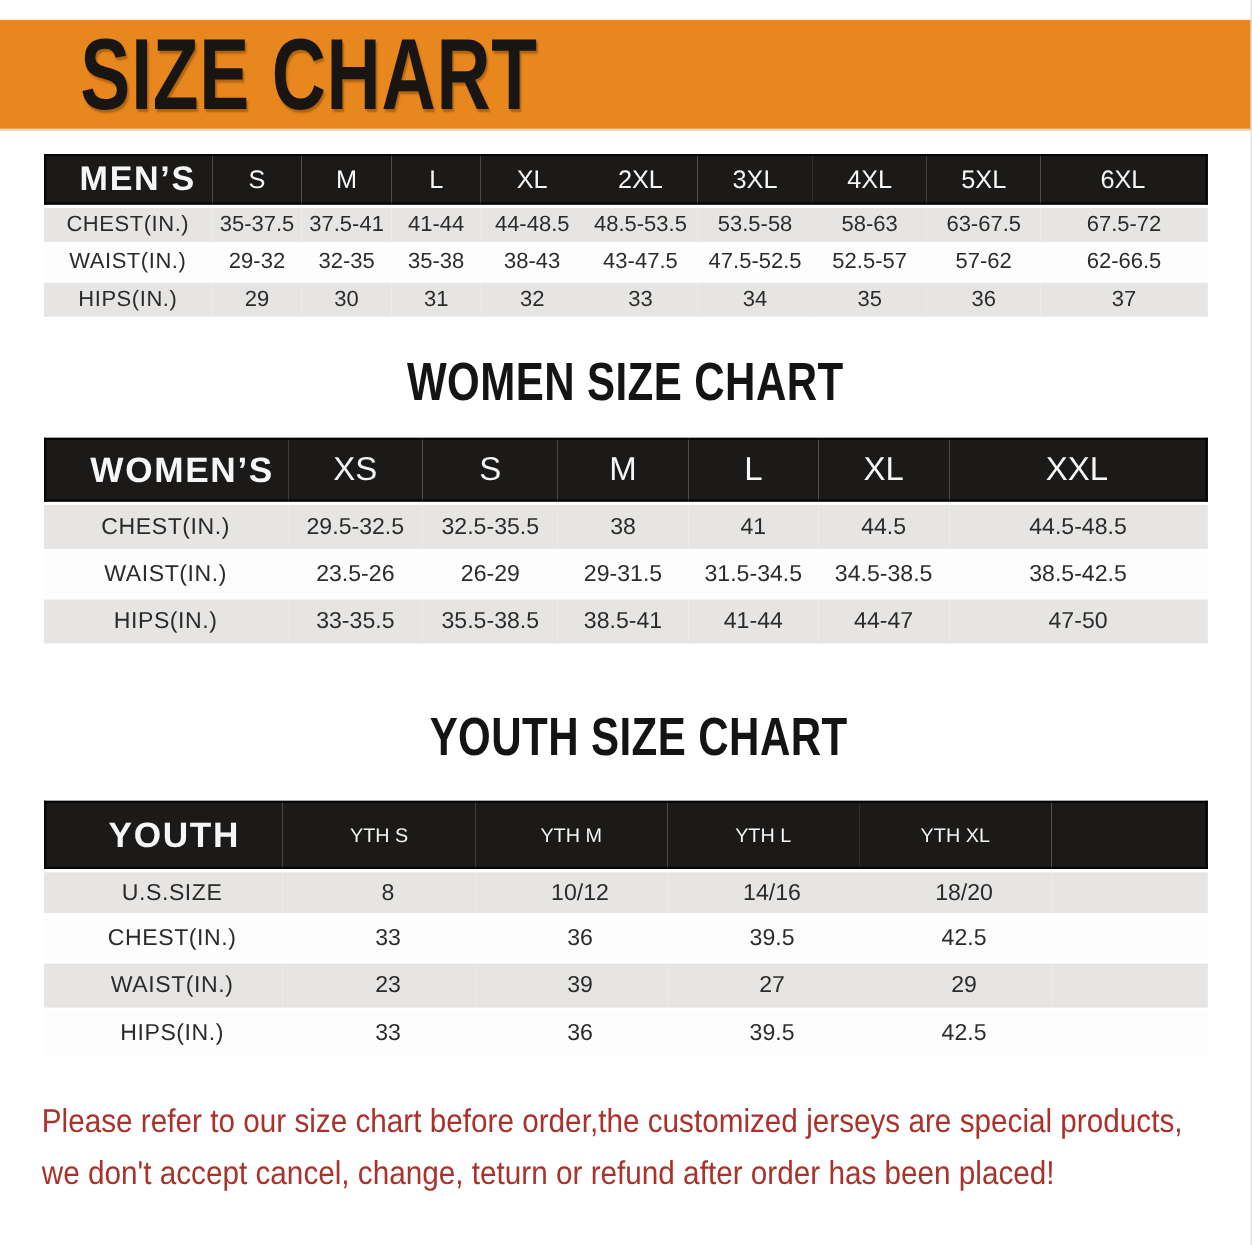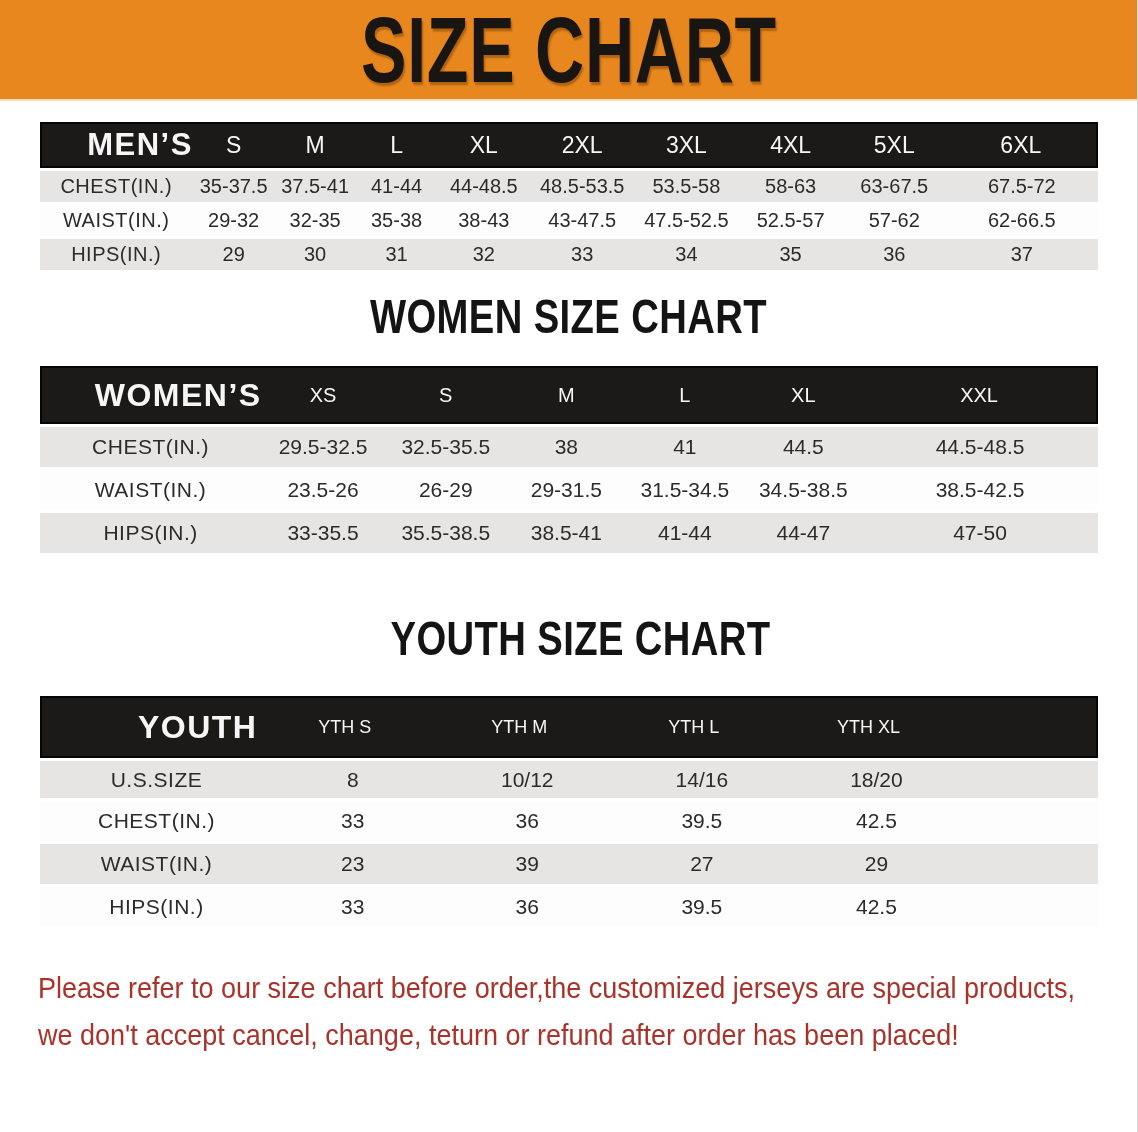--- a/index.html
+++ b/index.html
@@ -9,80 +9,81 @@
     background: #ffffff;
     font-family: "Liberation Sans", sans-serif;
     overflow: hidden;
     border-right: 1px solid #d9d9d9;
   }
 
   
   .banner {
     height: 101px;
     background: #E8871E;
-    display: flex; align-items: center; justify-content: center;
+    display: flex; align-items: center; 
     border-bottom: 2px solid #f3ddc2;
+    margin-top: 18px;
   }
   .banner-title {
     display: inline-block;
     font-size: 92px; font-weight: 800; color: #181512;
     letter-spacing: 1px; line-height: 1;
     transform: scaleX(0.74);
     text-shadow: 2px 3px 2px rgba(105, 55, 0, 0.45);
     white-space: nowrap;
   }
 
   
   .section-heading { text-align: center; margin: 0; line-height: 1; }
   .section-heading .squish {
     display: inline-block;
     font-size: 49px; font-weight: 800; color: #141414;
     transform: scaleX(0.78);
     letter-spacing: 0.5px;
     white-space: nowrap;
   }
   .heading-men   { margin-top: 25px; }
-  .heading-women { margin-top: 19px; }
+  .heading-women { margin-top: 33px; }
   .heading-youth { margin-top: 58px; padding-left: 25px; }
 
   
   .size-table {
     width: 1058px; margin: 0 auto;
     border-collapse: separate; border-spacing: 0 3px;
     table-layout: fixed;
   }
   .size-table thead tr { background: #1B1A18; }
   .size-table thead th {
     color: #f6f6f6; font-weight: normal;
     text-align: center; padding: 0;
     border-top: 2px solid #060606;
     border-bottom: 2px solid #060606;
   }
   .size-table thead th:first-child { border-left: 2px solid #060606; }
   .size-table thead th:last-child  { border-right: 2px solid #060606; margin-top: 34px; }
   .size-table thead th.corner {
-    font-weight: 800; text-align: right;
+    font-weight: 800; text-align: center;
     letter-spacing: 1.5px;
   }
   .size-table tbody td {
     text-align: center; color: #2b2b2b; padding: 0;
   }
   .size-table tbody td.row-label { letter-spacing: 0.5px; margin-left: 39px; }
   tr.row-gray  td { background: #E6E5E3; }
   tr.row-white td { background: #FDFDFD; }
 
   
   .table-men { margin-top: 18px; }
   .table-men thead th { height: 46px; font-size: 23px; }
   .table-men thead th.corner { font-size: 31px; padding-left: 16px; }
   .table-men tbody td { height: 31px; font-size: 20px; }
 
   
   .table-women { margin-top: 22px; }
-  .table-women thead th { height: 58px; font-size: 20px; }
+  .table-women thead th { height: 58px; font-size: 30px; }
   .table-women thead th.corner { font-size: 32px; padding-left: 28px; }
   .table-women tbody td { height: 40px; font-size: 21px; }
 
   
   .table-youth { margin-top: 30px; }
   .table-youth thead th { height: 62px; font-size: 18px; }
   .table-youth thead th.corner { font-size: 32px; padding-left: 18px; }
   .table-youth tbody td { height: 40px; font-size: 21px; padding-left: 16px; }
   .table-youth tbody tr.us-size td { height: 37px; }
 

